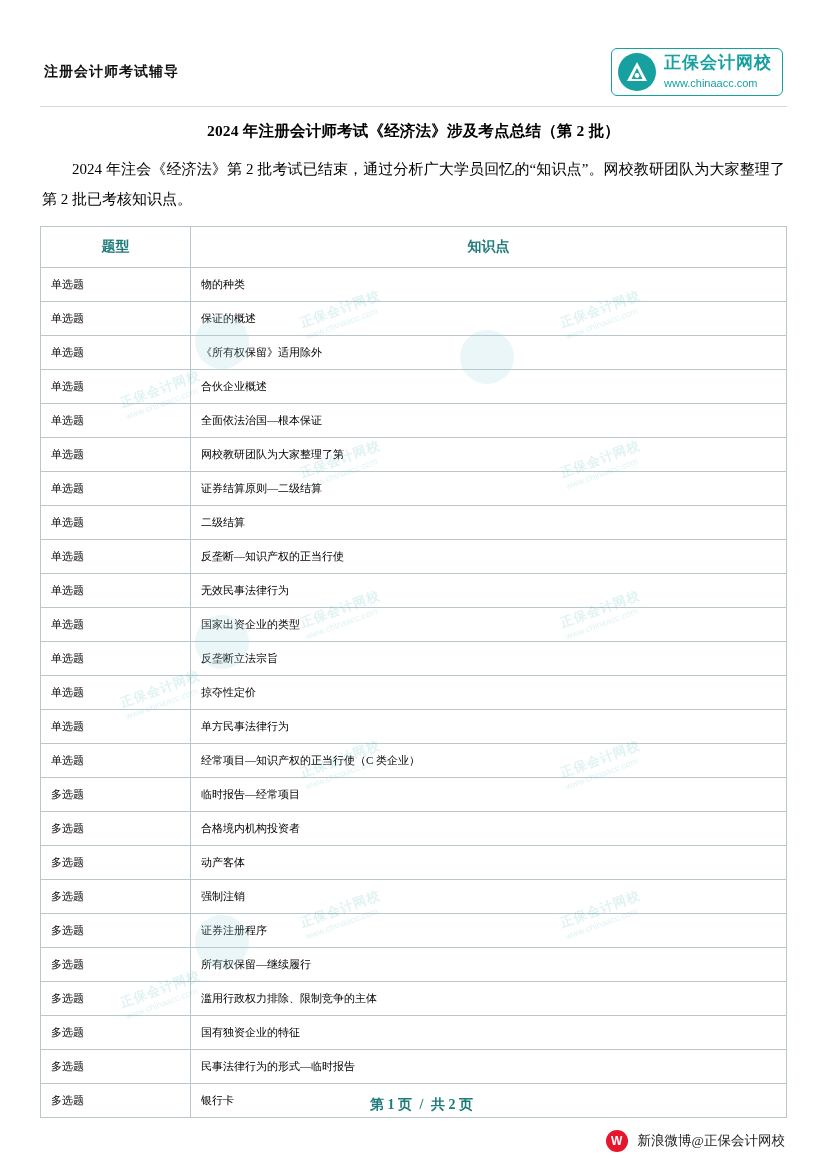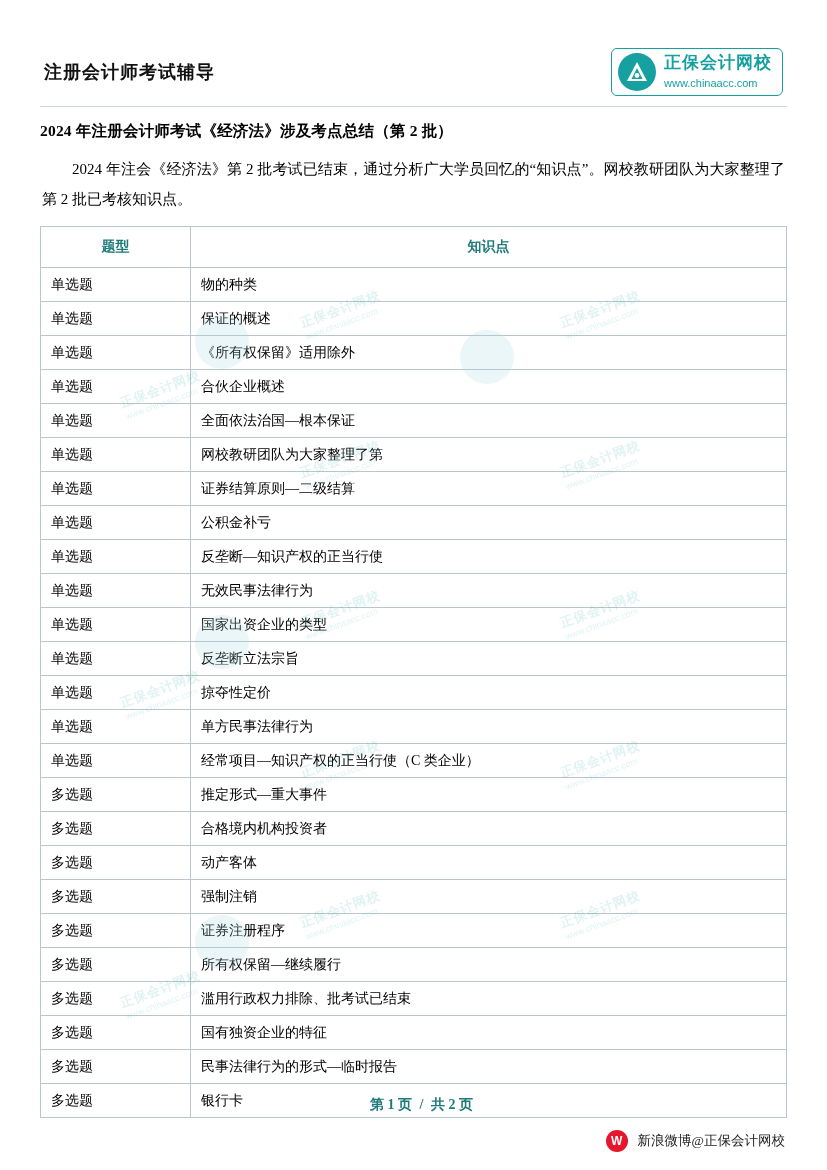--- a/index.html
+++ b/index.html
@@ -25,21 +25,21 @@
 
   
   .header {
     display: flex;
     align-items: center;
     justify-content: space-between;
     padding: 8px 4px 10px 4px;
     border-bottom: 1px solid #cfd8dc;
   }
   .header-title {
-    font-size: 18px;
+    font-size: 14px;
     font-weight: bold;
     letter-spacing: 1px;
     color: #111;
   }
   .logo-box {
     display: flex;
     align-items: center;
     border: 1px solid #17a0a0;
     border-radius: 6px;
     padding: 4px 10px 4px 6px;
@@ -68,21 +68,21 @@
     font-family: "Liberation Sans", sans-serif;
   }
   .logo-text .url {
     font-size: 11px;
     color: #17a0a0;
     font-family: "Liberation Sans", sans-serif;
   }
 
   
   .doc-title {
-    text-align: left;
+    text-align: center;
     font-size: 15.5px;
     font-weight: bold;
     margin: 14px 0 12px 0;
     letter-spacing: 0.2px;
   }
   .intro {
     font-size: 15px;
     line-height: 2.0;
     text-align: justify;
     margin: 0 2px 12px 2px;
@@ -91,21 +91,21 @@
 
   
   table.kp {
     width: 100%;
     border-collapse: collapse;
     table-layout: fixed;
   }
   table.kp th, table.kp td {
     border: 1px solid #b9c6cc;
     height: 33px;
-    font-size: 14px;
+    font-size: 11px;
     padding: 0 10px;
     vertical-align: middle;
     background: transparent;
   }
   table.kp th {
     text-align: center;
     color: #1f7a7a;
     font-weight: bold;
     font-size: 14px;
     height: 40px;
@@ -284,21 +284,21 @@
         <tr>
           <td class="cell-type">单选题</td>
           <td>网校教研团队为大家整理了第</td>
         </tr>
         <tr>
           <td class="cell-type">单选题</td>
           <td>证券结算原则—二级结算</td>
         </tr>
         <tr>
           <td class="cell-type">单选题</td>
-          <td>公积金补亏</td>
+          <td>二级结算</td>
         </tr>
         <tr>
           <td class="cell-type">单选题</td>
           <td>反垄断—知识产权的正当行使</td>
         </tr>
         <tr>
           <td class="cell-type">单选题</td>
           <td>无效民事法律行为</td>
         </tr>
         <tr>
@@ -316,21 +316,21 @@
         <tr>
           <td class="cell-type">单选题</td>
           <td>单方民事法律行为</td>
         </tr>
         <tr>
           <td class="cell-type">单选题</td>
           <td>经常项目—知识产权的正当行使（C 类企业）</td>
         </tr>
         <tr>
           <td class="cell-type">多选题</td>
-          <td>推定形式—重大事件</td>
+          <td>临时报告—经常项目</td>
         </tr>
         <tr>
           <td class="cell-type">多选题</td>
           <td>合格境内机构投资者</td>
         </tr>
         <tr>
           <td class="cell-type">多选题</td>
           <td>动产客体</td>
         </tr>
         <tr>
@@ -340,21 +340,21 @@
         <tr>
           <td class="cell-type">多选题</td>
           <td>证券注册程序</td>
         </tr>
         <tr>
           <td class="cell-type">多选题</td>
           <td>所有权保留—继续履行</td>
         </tr>
         <tr>
           <td class="cell-type">多选题</td>
-          <td>滥用行政权力排除、批考试已结束</td>
+          <td>滥用行政权力排除、限制竞争的主体</td>
         </tr>
         <tr>
           <td class="cell-type">多选题</td>
           <td>国有独资企业的特征</td>
         </tr>
         <tr>
           <td class="cell-type">多选题</td>
           <td>民事法律行为的形式—临时报告</td>
         </tr>
         <tr>

